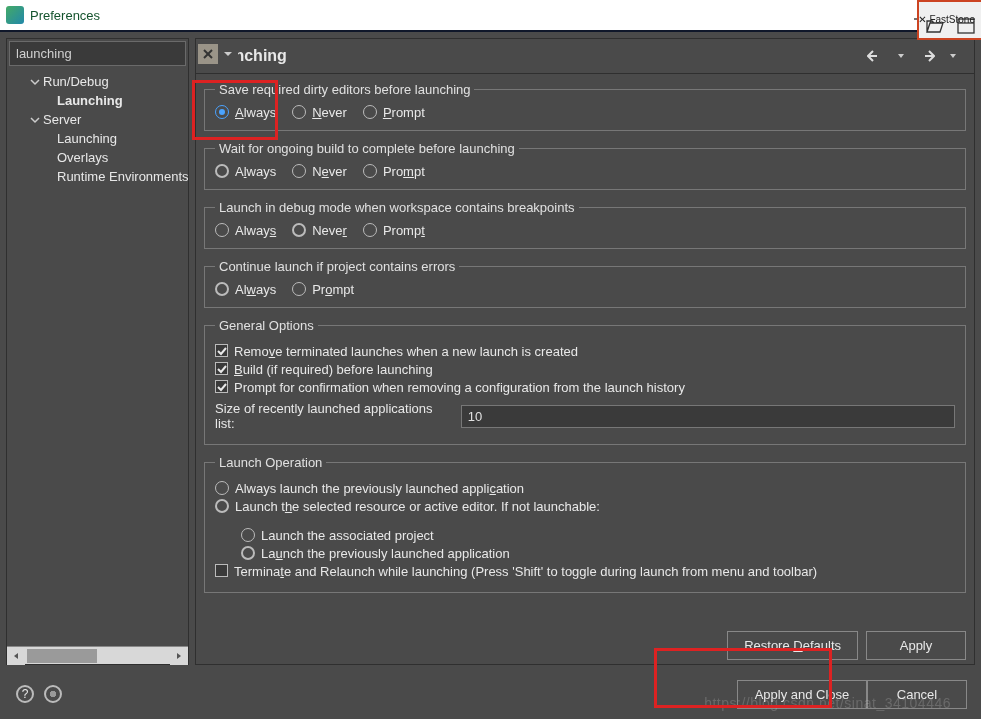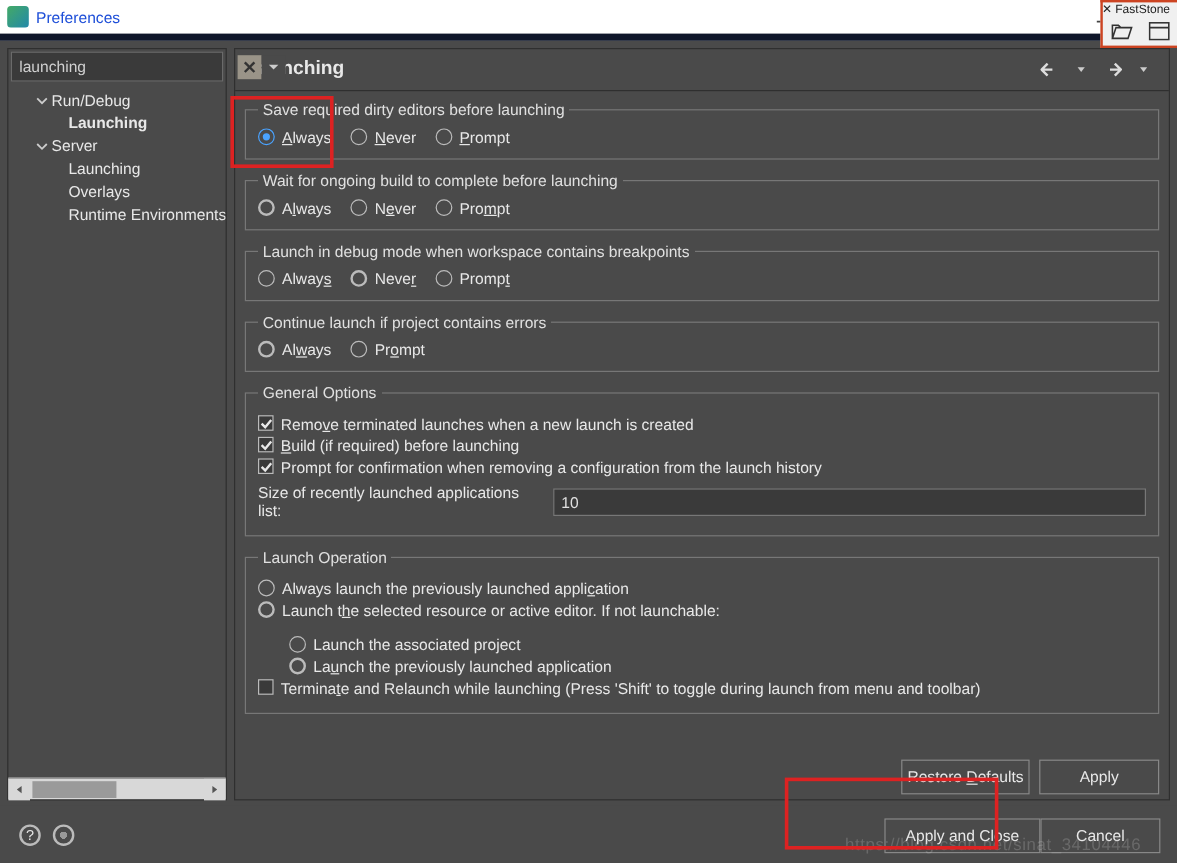--- a/index.html
+++ b/index.html
@@ -9,41 +9,41 @@
     font-size: 13px;
     background: #4a4a4a;
     color: #e8e8e8;
     position: relative;
     overflow: hidden;
   }
   
   .titlebar {
     height: 32px;
     background: #fff;
-    border-bottom: 6px solid #0f172a;
+    border-bottom: 2px solid #0f172a;
     display: flex; align-items: center;
     padding: 14px 6px;
-    color: #1d4ed8;
+    color: #14532d;
   }
   .titlebar .icon { width: 18px; height: 18px; margin-right: 6px;
     background: linear-gradient(135deg,#4a6,#28a); border-radius: 3px; }
   .titlebar .title { flex: 1; font-size: 13px; }
   .titlebar .winbtns { display: flex; gap: 14px; align-items: center; }
   .winbtn { width: 28px; height: 22px; display:flex;align-items:center;justify-content:center; }
   .winbtn svg { display:block; }
 
   
   .capturebox {
     position:absolute; top:0; right:0; width:64px; height:40px;
     background:#f0f0f0; border-left:2px solid #c42; border-bottom:2px solid #c42; border-top:2px solid #c42;
     display:flex; align-items:flex-end; justify-content:space-around; padding-bottom:4px;
     z-index:50;
   }
   .capturebox svg{display:block;}
-  .captxt { position:absolute; top:0; right:6px; font-size:10px; color:#222; white-space:nowrap;}
+  .captxt { position:absolute; top:12px; right:6px; font-size:10px; color:#222; white-space:nowrap;}
 
   .frame { display:flex; height: calc(100% - 32px - 50px); }
   
   .sidebar {
     width: 183px;
     background:#4a4a4a;
     border:1px solid #2f2f2f;
     margin:6px 4px 4px 6px;
     display:flex; flex-direction:column;
     position:relative;
@@ -113,21 +113,21 @@
   .innerbtns { display:flex; justify-content:flex-end; gap:8px; padding:6px 8px 4px 0; }
   .footer {
     height:50px; background:#4a4a4a;
     display:flex; align-items:center; padding:0 14px 0 16px;
     position:relative;
   }
   .footer .left { display:flex; gap:10px; align-items:center; }
   .footer .right { margin-left:auto; display:flex; gap:0; }
   button.btn {
     background:#4a4a4a; color:#e8e8e8; border:1px solid #888;
-    padding:6px 4px; font-family:inherit; font-size:13px; min-width:100px;
+    padding:6px 16px; font-family:inherit; font-size:13px; min-width:100px;
     cursor:pointer;
   }
   .footicon { width:18px;height:18px;border:2px solid #bbb;border-radius:50%;display:flex;align-items:center;justify-content:center;font-size:12px;}
 
   .watermark { position:absolute; right:30px; bottom:8px; font-size:14px; color:rgba(200,200,200,.25); letter-spacing:.5px; z-index:5; pointer-events:none;}
 </style>
 </head>
 <body>
 
 <div class="titlebar">

